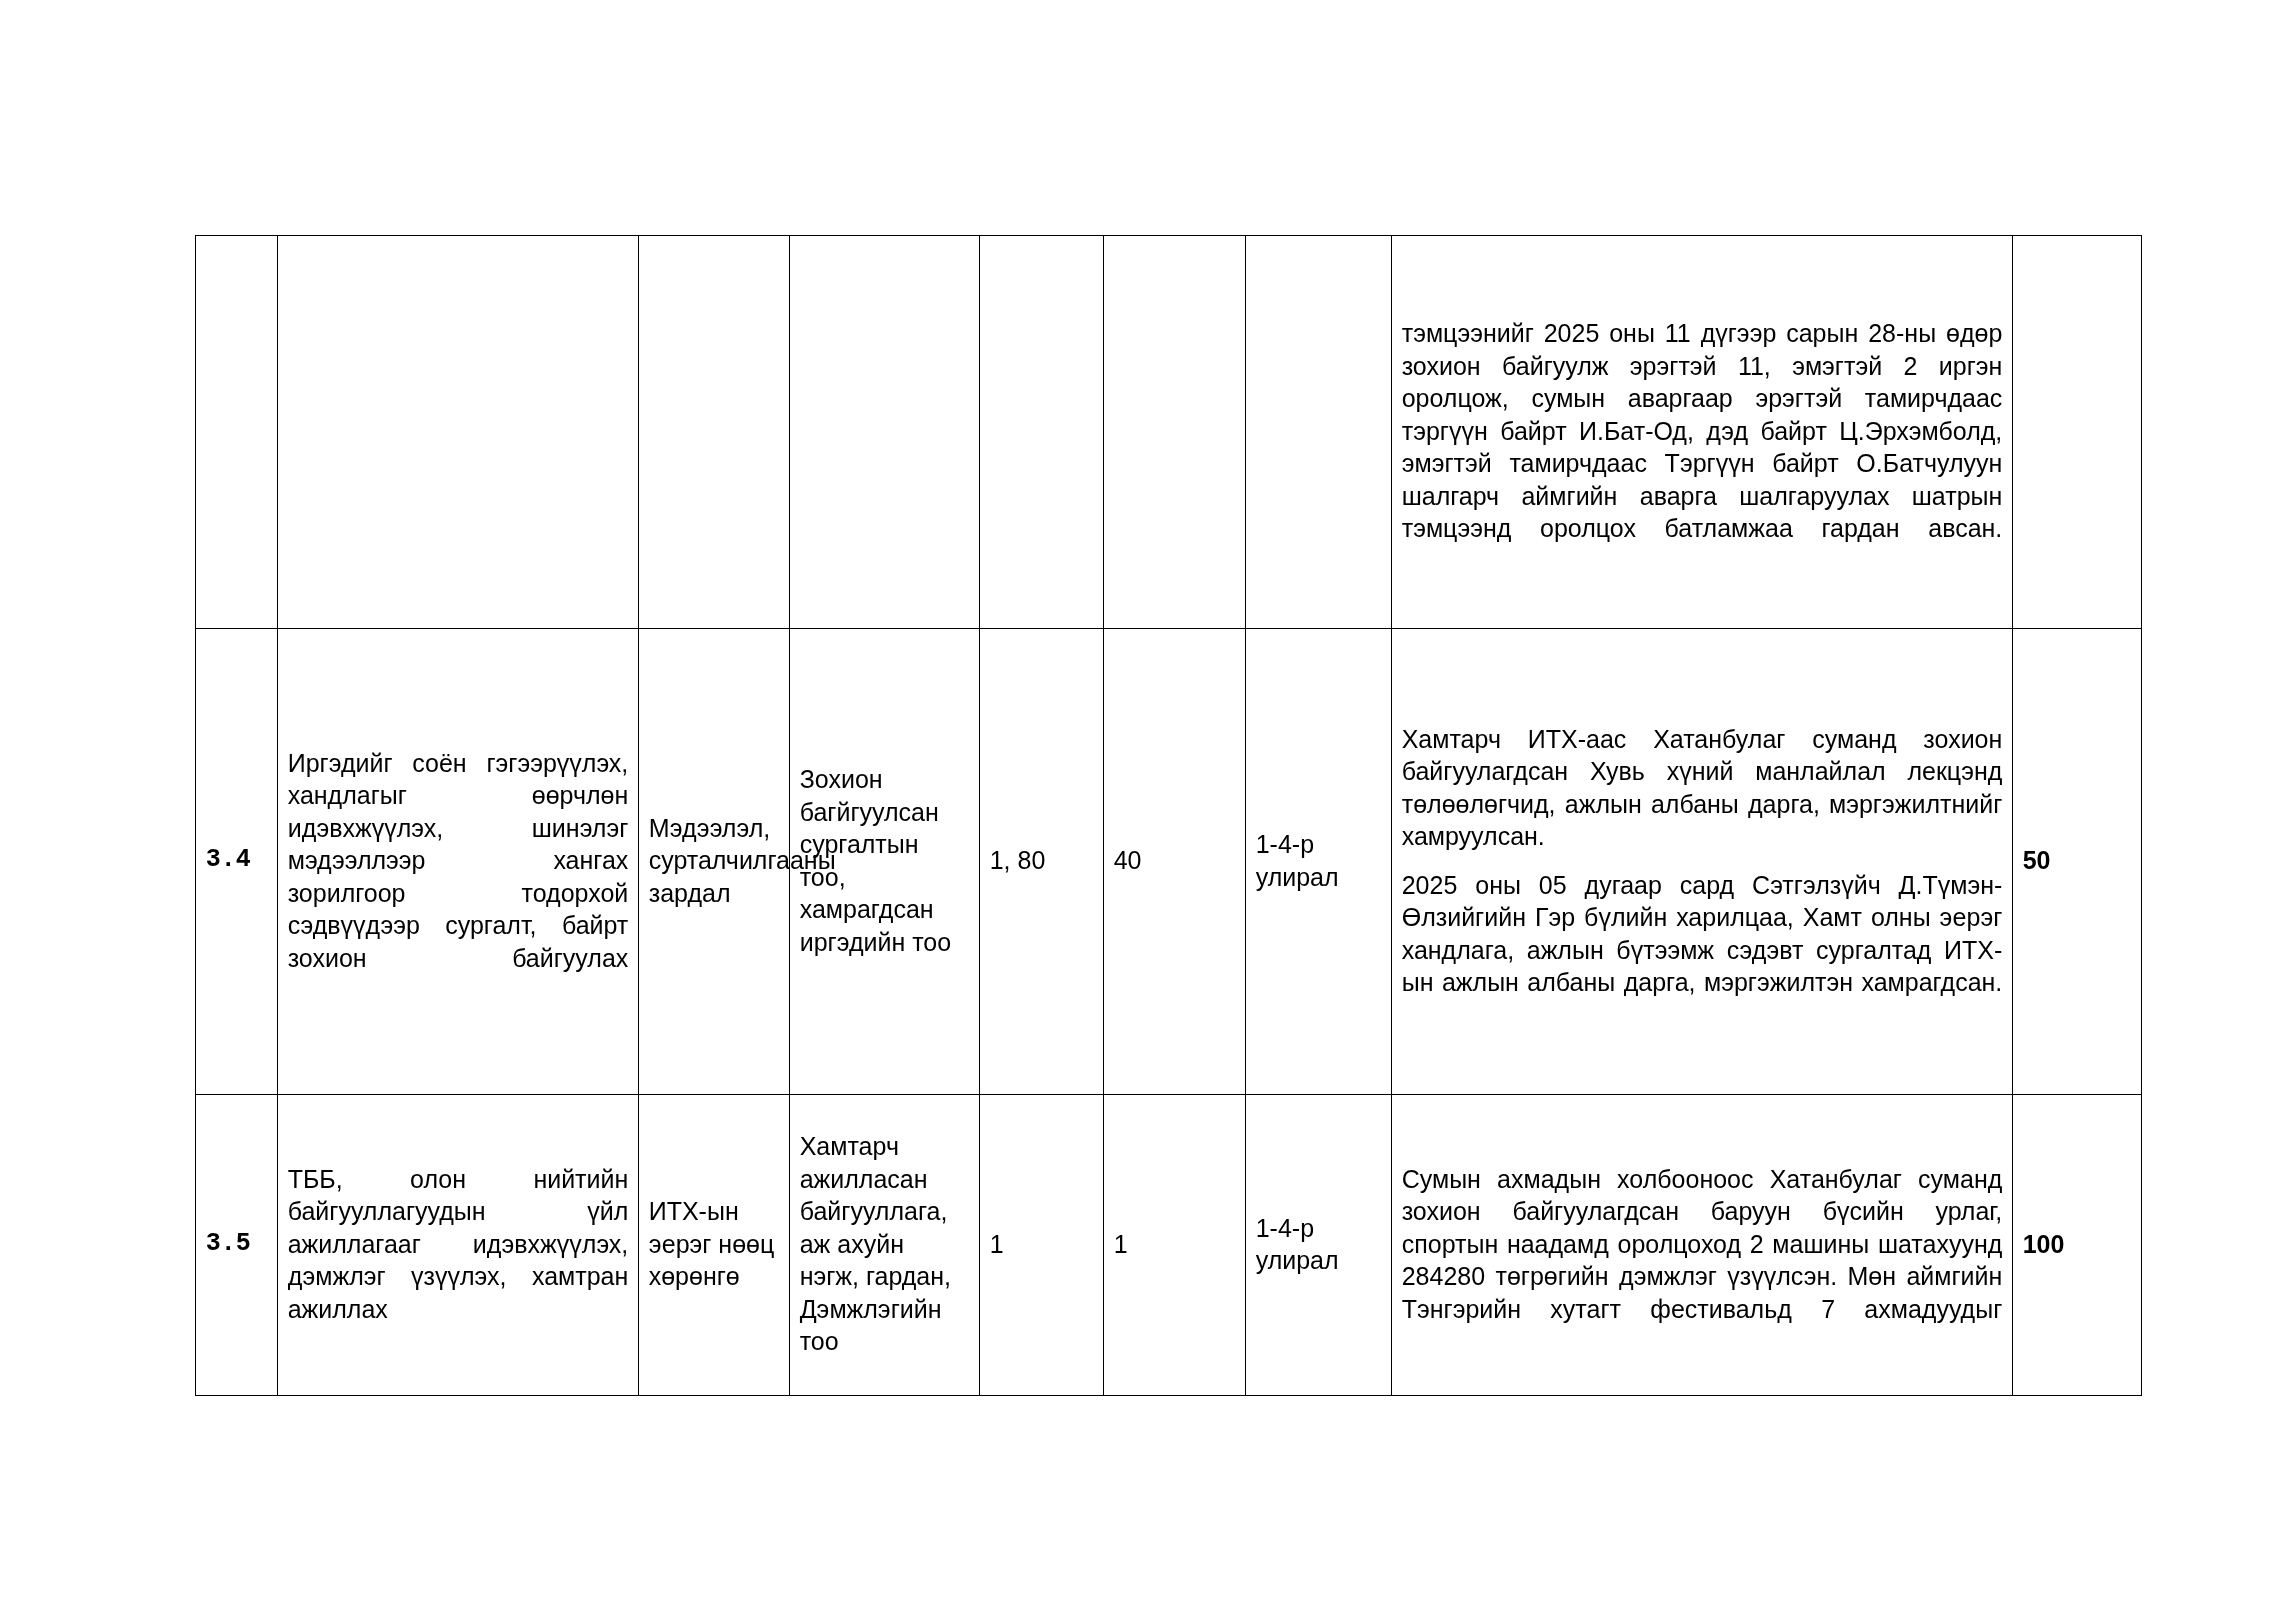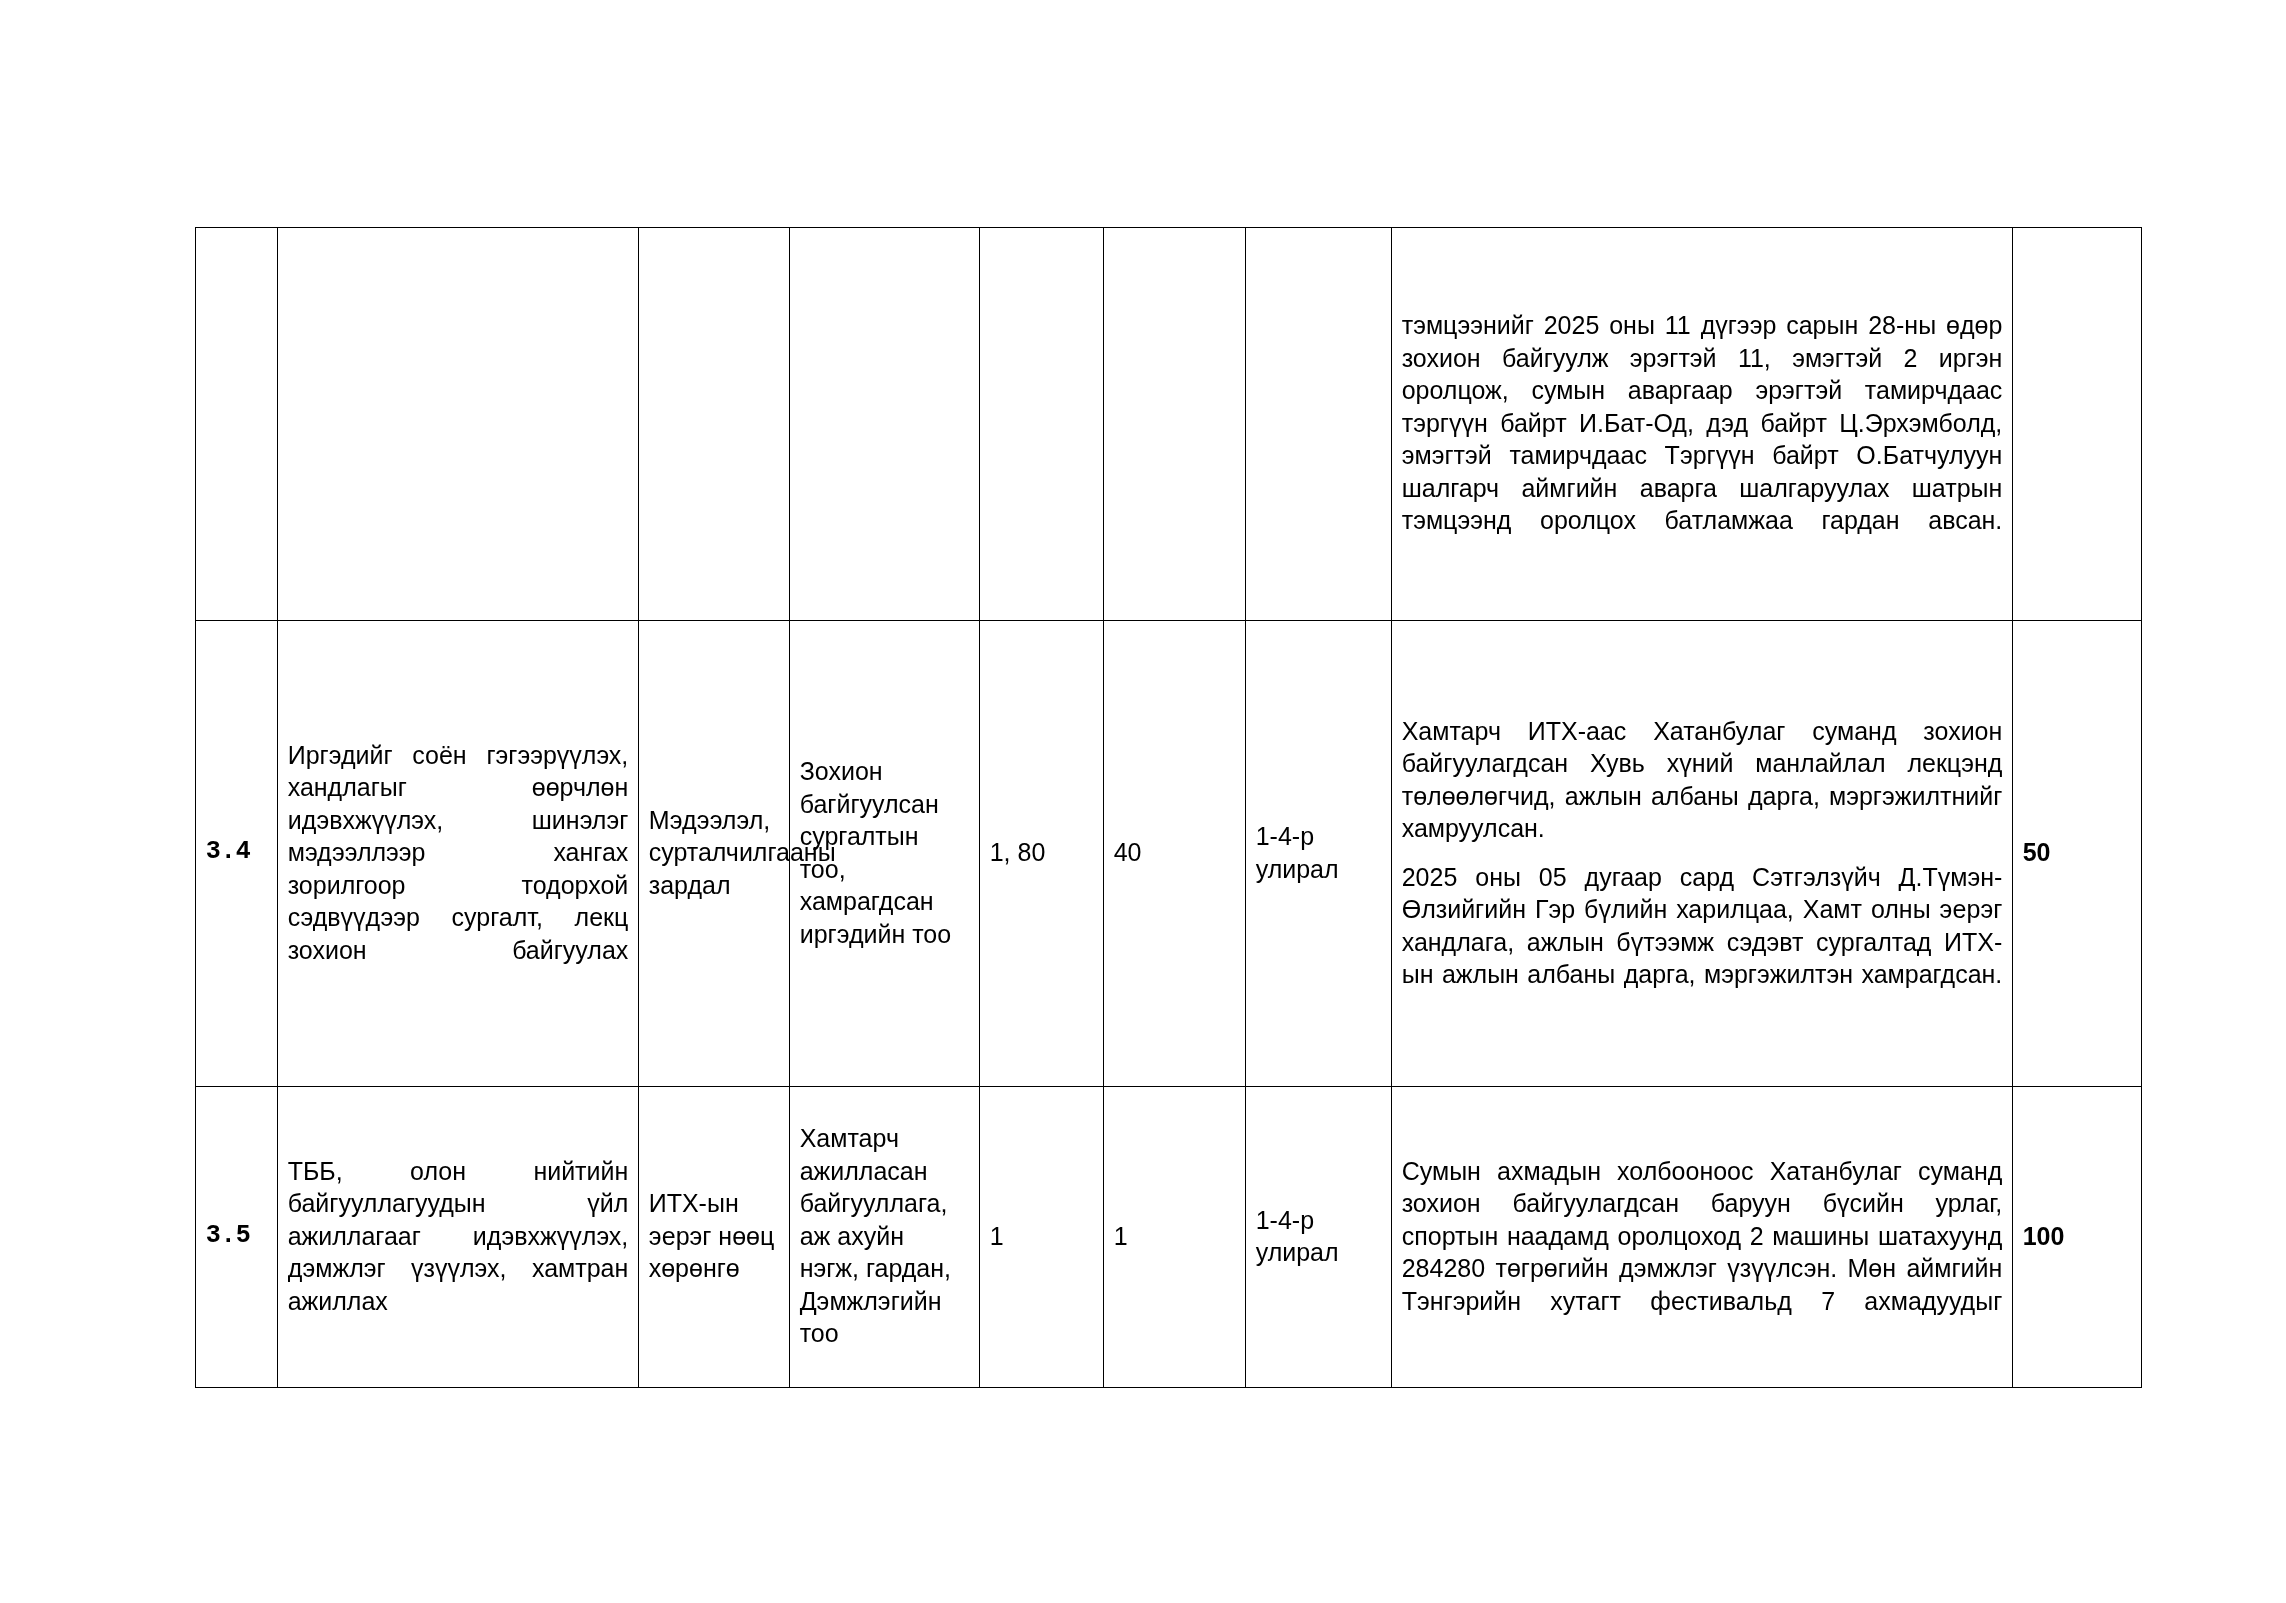--- a/index.html
+++ b/index.html
@@ -17,21 +17,21 @@
   .page {
     position: relative;
     width: 2286px;
     height: 1603px;
     background: #ffffff;
     box-sizing: border-box;
   }
   .sheet {
     position: absolute;
     left: 173px;
-    top: 227px;
+    top: 235px;
     width: 1946px;
     padding-left: 22px;
   }
   table.doc-table {
     border-collapse: collapse;
     table-layout: fixed;
     width: 1946px;
     font-size: 25px;
     line-height: 1.30;
   }
@@ -99,21 +99,21 @@
           <td class="ctr"></td>
           <td class="ctr"></td>
           <td class="ctr"></td>
           <td class="ctr"></td>
           <td class="ctr"></td>
           <td class="just top">тэмцээнийг 2025 оны 11 дүгээр сарын 28-ны өдөр зохион байгуулж эрэгтэй 11, эмэгтэй 2 иргэн оролцож, сумын аваргаар эрэгтэй тамирчдаас тэргүүн байрт И.Бат-Од, дэд байрт Ц.Эрхэмболд, эмэгтэй тамирчдаас Тэргүүн байрт О.Батчулуун шалгарч аймгийн аварга шалгаруулах шатрын тэмцээнд оролцох батламжаа гардан авсан.</td>
           <td class="left top"></td>
         </tr>
         <tr style="height: 466px;">
           <td class="num-col">3.4</td>
-          <td class="just">Иргэдийг соён гэгээрүүлэх, хандлагыг өөрчлөн идэвхжүүлэх, шинэлэг мэдээллээр хангах зорилгоор тодорхой сэдвүүдээр сургалт, лекц зохион байгуулах</td>
+          <td class="just">Иргэдийг соён гэгээрүүлэх, хандлагыг өөрчлөн идэвхжүүлэх, шинэлэг мэдээллээр хангах зорилгоор тодорхой сэдвүүдээр сургалт, байрт зохион байгуулах</td>
           <td class="ctr">Мэдээлэл, сурталчилгааны зардал</td>
           <td class="ctr">Зохион багйгуулсан сургалтын тоо, хамрагдсан иргэдийн тоо</td>
           <td class="ctr">1, 80</td>
           <td class="ctr">40</td>
           <td class="ctr">1-4-р улирал</td>
           <td class="top">
             <div class="para just">Хамтарч ИТХ-аас Хатанбулаг суманд зохион байгуулагдсан Хувь хүний манлайлал лекцэнд төлөөлөгчид, ажлын албаны дарга, мэргэжилтнийг хамруулсан.</div>
             <div class="para just">2025 оны 05 дугаар сард Сэтгэлзүйч Д.Түмэн-Өлзийгийн Гэр бүлийн харилцаа, Хамт олны эерэг хандлага, ажлын бүтээмж сэдэвт сургалтад ИТХ-ын ажлын албаны дарга, мэргэжилтэн хамрагдсан.</div>
           </td>
           <td class="left top">50</td>

